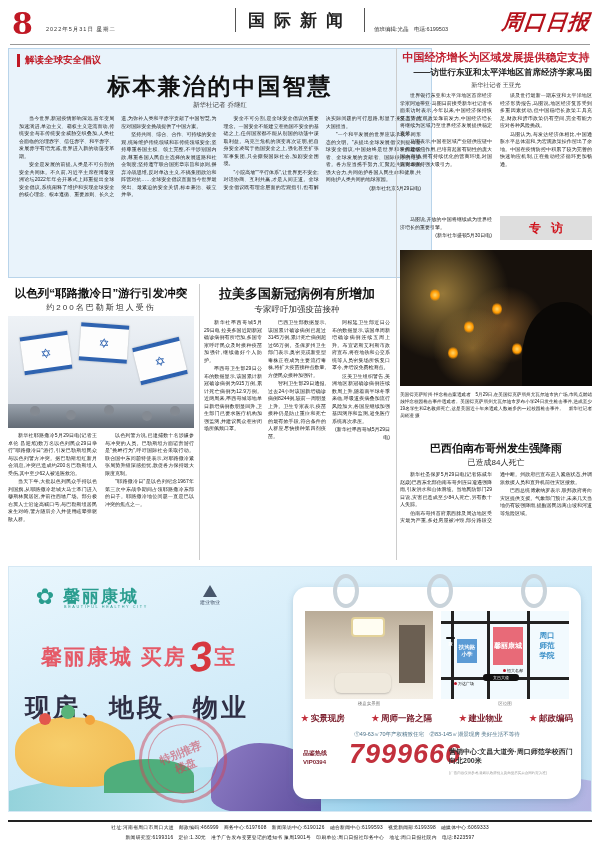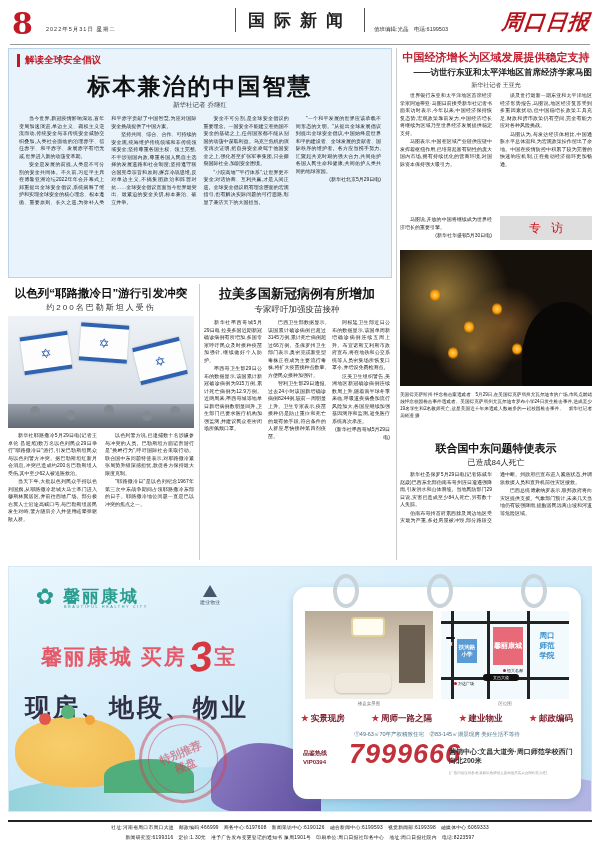--- a/index.html
+++ b/index.html
@@ -14,34 +14,34 @@
   .hdr-editor{position:absolute;right:152px;top:26px;font-size:5.5px;color:#333;}
   .masthead{position:absolute;right:10px;top:8px;font-family:"DejaVu Serif",serif;font-style:italic;
             font-weight:900;font-size:21px;color:#b5121b;transform:skewX(-6deg);letter-spacing:1px;}
   .hdr-rule{position:absolute;left:10px;right:10px;top:44px;height:1px;background:#999;}
   
   .cols p{margin:0 0 1px;text-indent:2em;}
   .cols{font-size:5px;line-height:1.5;text-align:justify;color:#222;overflow:hidden;}
   .has-signoff p:last-child{text-align:right;text-indent:0;}
   .vrule{position:absolute;width:1px;background:#ccc;}
   
-  .lead-box{position:absolute;left:8px;top:48px;width:384px;height:230px;background:#e9f3fb;border:1px solid #b9d4ea;box-sizing:border-box;}
+  .lead-box{position:absolute;left:8px;top:48px;width:424px;height:230px;background:#e9f3fb;border:1px solid #b9d4ea;box-sizing:border-box;}
   .kicker{position:absolute;left:8px;top:5px;font-size:9.5px;font-weight:bold;color:#c01824;border-left:3px solid #c01824;padding-left:5px;}
   .lead-title{position:absolute;left:0;right:0;top:22px;text-align:center;font-size:23px;font-weight:900;color:#111;letter-spacing:2px;}
   .lead-byline{position:absolute;left:0;right:0;top:52px;text-align:center;font-size:6.5px;color:#444;}
   .lead-body{position:absolute;left:10px;right:10px;top:66px;bottom:8px;column-count:4;column-gap:7px;}
   
   .econ-title{position:absolute;left:400px;top:50px;width:192px;text-align:center;font-size:11px;font-weight:900;color:#c01f2f;}
   .econ-sub{position:absolute;left:400px;top:67px;width:192px;text-align:right;font-size:8.5px;font-weight:bold;color:#222;}
   .econ-byline{position:absolute;left:400px;top:81px;width:192px;text-align:center;font-size:6px;color:#444;}
   .econ-body{position:absolute;left:400px;top:92px;width:192px;height:122px;column-count:2;column-gap:8px;}
   .econ-row{position:absolute;left:400px;top:216px;width:192px;height:30px;display:flex;justify-content:space-between;}
   .econ-more{width:92px;height:30px;}
   .zf-box{width:92px;height:24px;background:#dedede;display:flex;align-items:center;justify-content:center;}
-  .zf-box span{font-size:12px;font-weight:400;color:#d0121b;letter-spacing:10px;text-indent:10px;}
+  .zf-box span{font-size:12px;font-weight:700;color:#d0121b;letter-spacing:10px;text-indent:10px;}
   .vigil-photo{position:absolute;left:400px;top:250px;width:192px;height:136px;background:
       radial-gradient(circle at 22% 32%,rgba(255,205,95,.55),transparent 38%),
       radial-gradient(circle at 55% 55%,rgba(255,170,70,.4),transparent 30%),
       radial-gradient(circle at 38% 72%,rgba(255,190,80,.45),transparent 26%),
       #17110c;overflow:hidden;}
   .glow{position:absolute;width:10px;height:14px;border-radius:50%;background:radial-gradient(circle,#ffd76b 0%,#f90 45%,transparent 72%);}
   .silhouette{position:absolute;right:-14px;bottom:-26px;width:84px;height:110px;background:#0a0806;border-radius:50% 50% 0 0;}
   .vigil-cap{position:absolute;left:400px;top:391px;width:192px;height:46px;font-size:4.6px;line-height:1.55;text-align:justify;color:#222;overflow:hidden;}
   .brazil-title{position:absolute;left:400px;top:441px;width:192px;text-align:center;font-size:11px;font-weight:900;color:#111;}
   .brazil-sub{position:absolute;left:400px;top:457px;width:192px;text-align:center;font-size:8px;color:#333;}
@@ -173,21 +173,21 @@
   <div class="vigil-photo">
     <div class="glow" style="left:30px;top:38px;"></div>
     <div class="glow" style="left:64px;top:70px;"></div>
     <div class="glow" style="left:92px;top:52px;"></div>
     <div class="glow" style="left:48px;top:96px;"></div>
     <div class="glow" style="left:112px;top:92px;"></div>
     <div class="silhouette"></div>
   </div>
   <div class="vigil-cap">美国得克萨斯州·悼念枪击案遇难者　5月29日,在美国得克萨斯州尤瓦尔迪市的广场,市民点燃蜡烛悼念校园枪击事件遇难者。美国得克萨斯州尤瓦尔迪市罗布小学24日发生枪击事件,造成至少19名学生和2名教师死亡,这是美国近十年来遇难人数最多的一起校园枪击事件。　新华社记者 吴晓凌 摄</div>
 
-  <div class="brazil-title">联合国中东问题特使表示</div>
+  <div class="brazil-title">巴西伯南布哥州发生强降雨</div>
   <div class="brazil-sub">已造成84人死亡</div>
   <div class="brazil-body cols">
       <p>新华社圣保罗5月29日电(记者陈威华 赵焱)巴西东北部伯南布哥州连日遭遇强降雨,引发洪水和山体滑坡。当地民防部门29日说,灾害已造成至少84人死亡,另有数十人失踪。</p>
       <p>伯南布哥州首府累西腓及周边地区受灾最为严重,多处房屋被冲毁,部分路段交通中断。州政府已宣布进入紧急状态,并调派救援人员和直升机前往灾区搜救。</p>
       <p>巴西总统博索纳罗表示,联邦政府将向灾区提供支援。气象部门预计,未来几天当地仍有较强降雨,提醒居民远离山坡和河道等危险区域。</p>
     </div>
 
   <div class="isr-title">以色列“耶路撒冷日”游行引发冲突</div>
   <div class="isr-sub">约200名巴勒斯坦人受伤</div>
   <div class="isr-photo">

